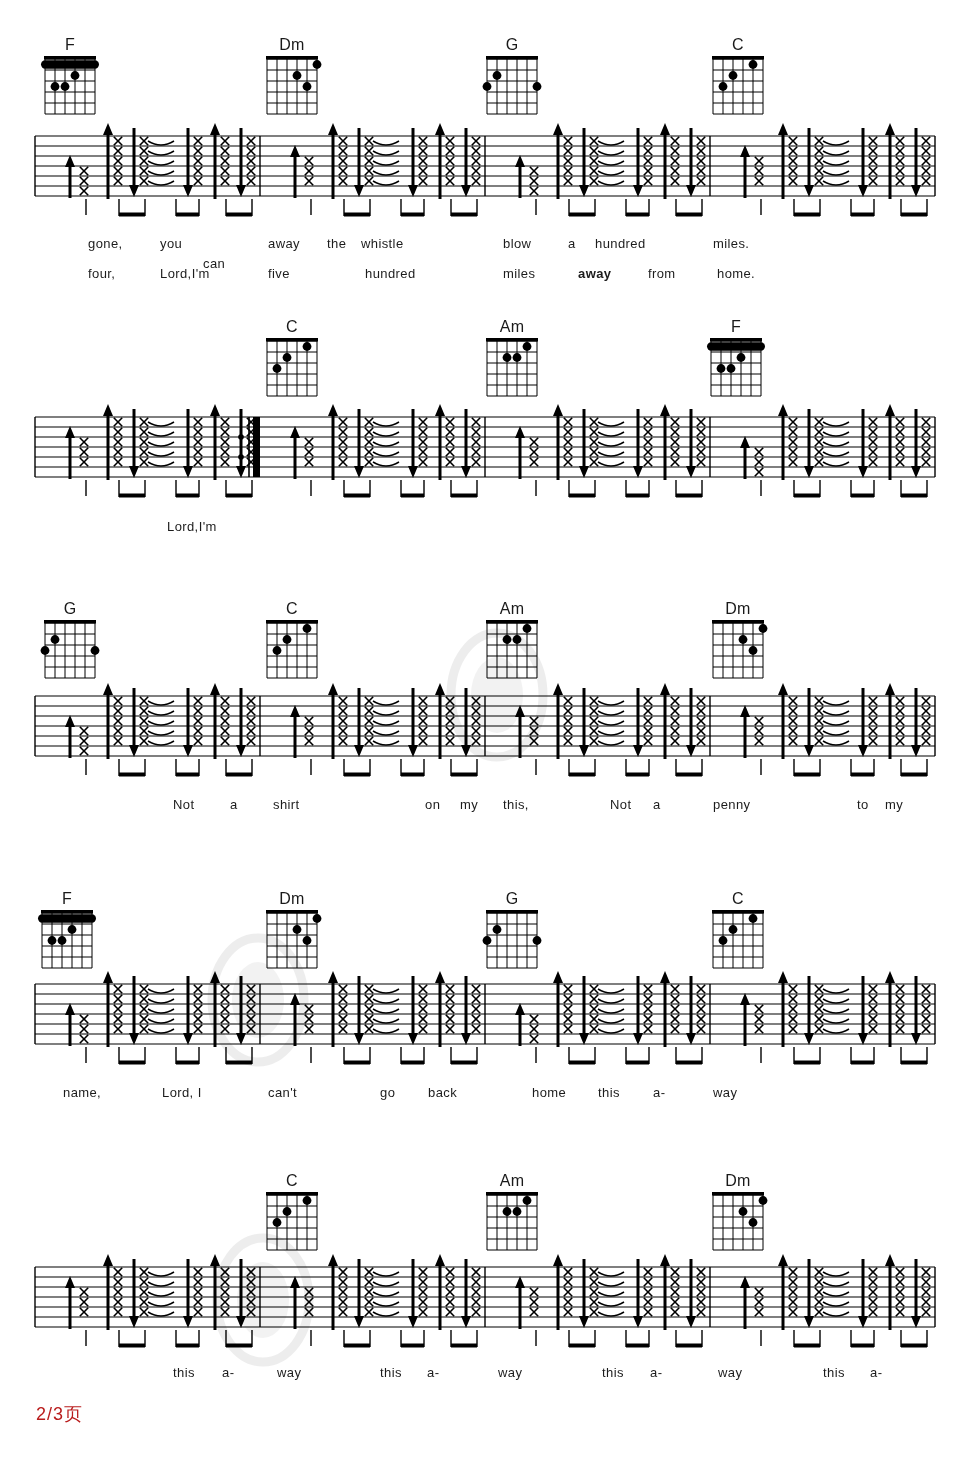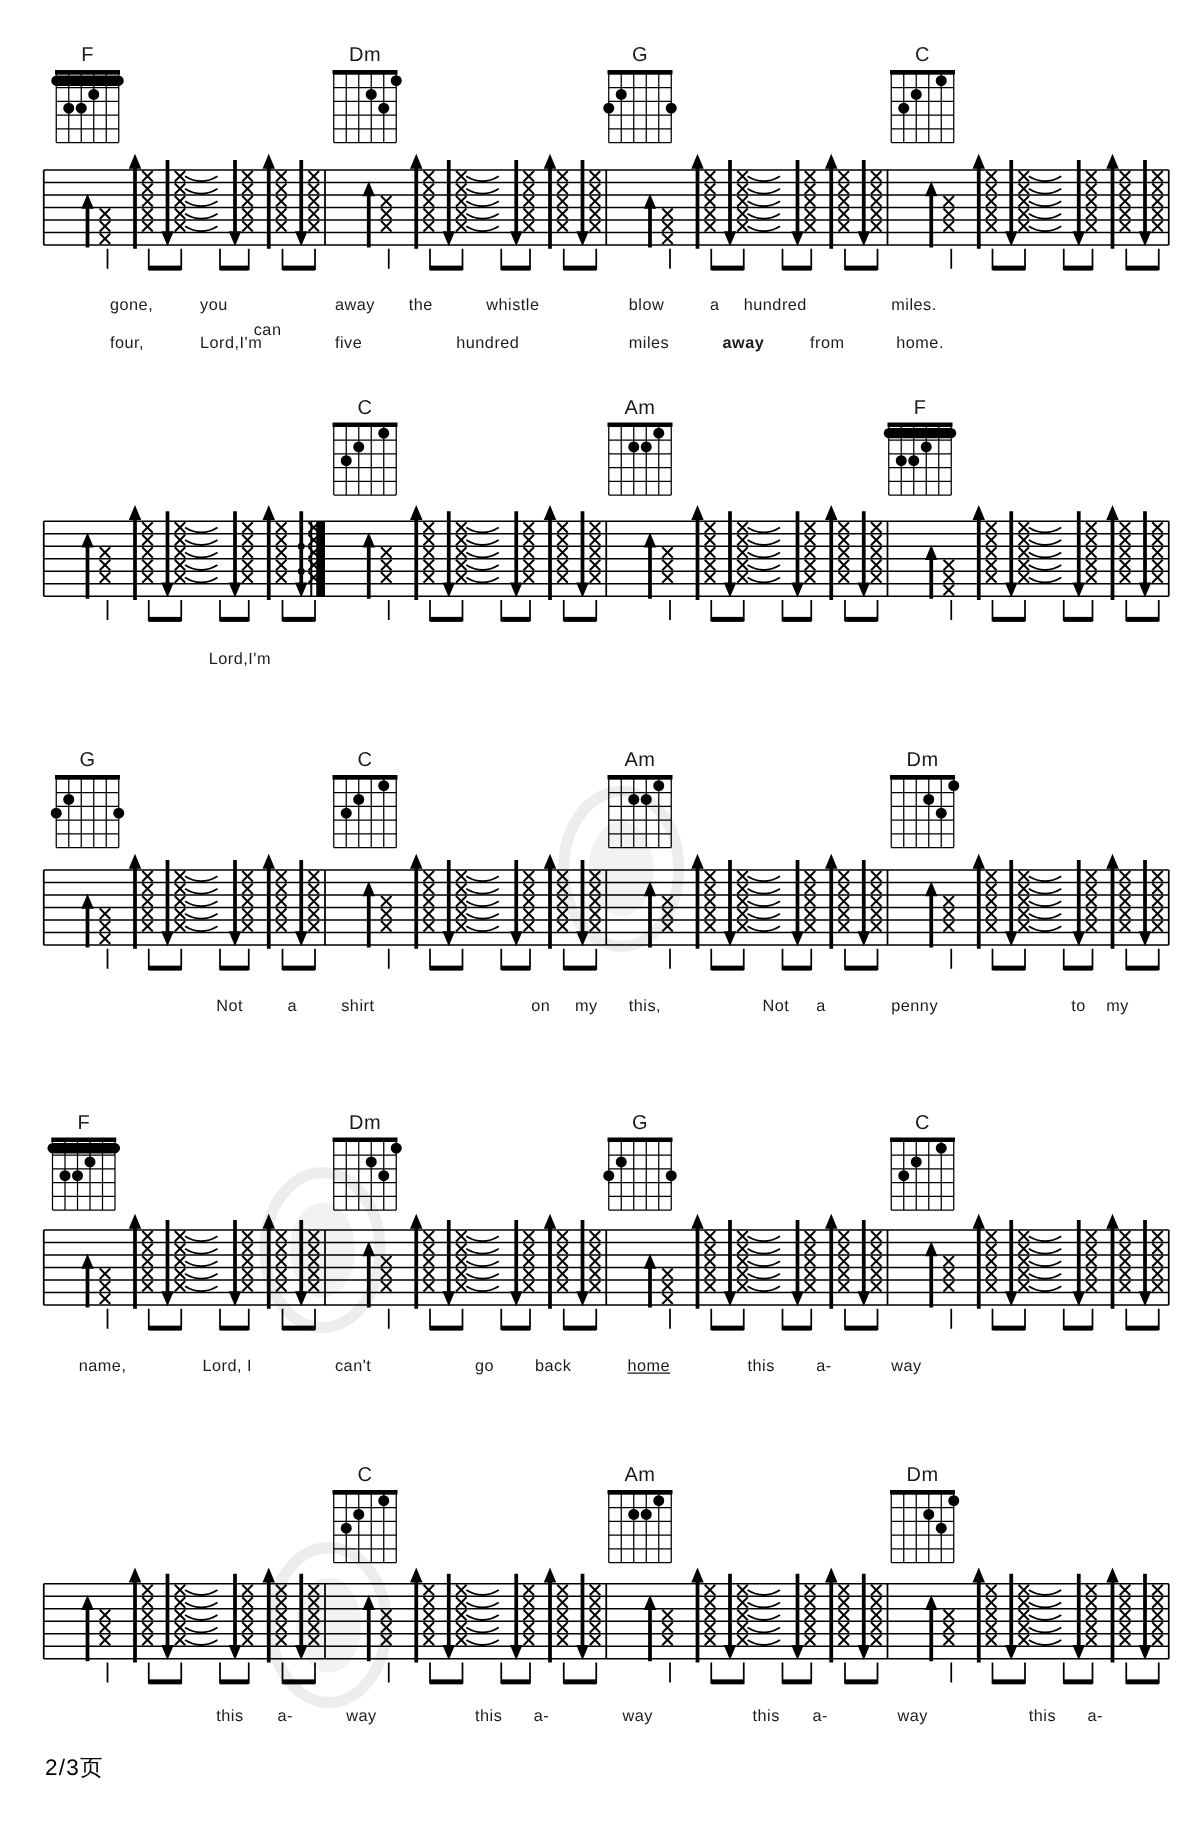--- a/index.html
+++ b/index.html
@@ -2,21 +2,21 @@
 <html><head>
 <meta charset="utf-8">
 <style>
   html,body{margin:0;padding:0;background:#fff;}
   #page{position:relative;width:960px;height:1468px;background:#ffffff;overflow:hidden;
         font-family:"Liberation Sans",sans-serif;color:#000;}
   #score{position:absolute;left:0;top:0;}
   .chord-label{position:absolute;transform:translateX(-50%);font-size:16px;color:#1a1a1a;
                white-space:pre;letter-spacing:.3px;}
   .lyric-word{position:absolute;font-size:13px;color:#1c1c1c;white-space:pre;letter-spacing:.4px;}
-  #footer{position:absolute;left:36px;top:1402px;font-size:18px;color:#000000;letter-spacing:1px;}
+  #footer{position:absolute;left:36px;top:1402px;font-size:18px;color:#b91c1c;letter-spacing:1px;}
 </style>
 </head>
 <body>
 
 <div id="page">
   <svg id="score" width="960" height="1468" viewBox="0 0 960 1468">
       <g>
         <ellipse cx="497" cy="695" rx="46" ry="62" fill="none" stroke="rgba(130,130,130,0.14)" stroke-width="9"></ellipse>
         <ellipse cx="497" cy="695" rx="26" ry="38" fill="rgba(130,130,130,0.10)"></ellipse>
       </g>
@@ -2132,21 +2132,21 @@
   <div id="text-layer">
       <span class="chord-label" style="left: 70px; top: 36px;">F</span>
       <span class="chord-label" style="left: 292px; top: 36px;">Dm</span>
       <span class="chord-label" style="left: 512px; top: 36px;">G</span>
       <span class="chord-label" style="left: 738px; top: 36px;">C</span>
       <span class="lyric-word" style="left: 88px; top: 236px;">gone,</span>
       <span class="lyric-word" style="left: 160px; top: 236px;">you</span>
       <span class="lyric-word" style="left: 203px; top: 236px; margin-top: 20px;">can</span>
       <span class="lyric-word" style="left: 268px; top: 236px;">away</span>
       <span class="lyric-word" style="left: 327px; top: 236px;">the</span>
-      <span class="lyric-word" style="left: 389px; top: 236px;">whistle</span>
+      <span class="lyric-word" style="left: 361px; top: 236px;">whistle</span>
       <span class="lyric-word" style="left: 503px; top: 236px;">blow</span>
       <span class="lyric-word" style="left: 568px; top: 236px;">a</span>
       <span class="lyric-word" style="left: 595px; top: 236px;">hundred</span>
       <span class="lyric-word" style="left: 713px; top: 236px;">miles.</span>
       <span class="lyric-word" style="left: 88px; top: 266px;">four,</span>
       <span class="lyric-word" style="left: 160px; top: 266px;">Lord,I'm</span>
       <span class="lyric-word" style="left: 268px; top: 266px;">five</span>
       <span class="lyric-word" style="left: 365px; top: 266px;">hundred</span>
       <span class="lyric-word" style="left: 503px; top: 266px;">miles</span>
       <span class="lyric-word" style="left: 578px; top: 266px; font-weight: bold;">away</span>
@@ -2173,21 +2173,21 @@
       <span class="lyric-word" style="left: 885px; top: 797px;">my</span>
       <span class="chord-label" style="left: 67px; top: 890px;">F</span>
       <span class="chord-label" style="left: 292px; top: 890px;">Dm</span>
       <span class="chord-label" style="left: 512px; top: 890px;">G</span>
       <span class="chord-label" style="left: 738px; top: 890px;">C</span>
       <span class="lyric-word" style="left: 63px; top: 1085px;">name,</span>
       <span class="lyric-word" style="left: 162px; top: 1085px;">Lord, I</span>
       <span class="lyric-word" style="left: 268px; top: 1085px;">can't</span>
       <span class="lyric-word" style="left: 380px; top: 1085px;">go</span>
       <span class="lyric-word" style="left: 428px; top: 1085px;">back</span>
-      <span class="lyric-word" style="left: 502px; top: 1085px; text-decoration: underline;">home</span>
+      <span class="lyric-word" style="left: 532px; top: 1085px;">home</span>
       <span class="lyric-word" style="left: 598px; top: 1085px;">this</span>
       <span class="lyric-word" style="left: 653px; top: 1085px;">a-</span>
       <span class="lyric-word" style="left: 713px; top: 1085px;">way</span>
       <span class="chord-label" style="left: 292px; top: 1172px;">C</span>
       <span class="chord-label" style="left: 512px; top: 1172px;">Am</span>
       <span class="chord-label" style="left: 738px; top: 1172px;">Dm</span>
       <span class="lyric-word" style="left: 173px; top: 1365px;">this</span>
       <span class="lyric-word" style="left: 222px; top: 1365px;">a-</span>
       <span class="lyric-word" style="left: 277px; top: 1365px;">way</span>
       <span class="lyric-word" style="left: 380px; top: 1365px;">this</span>

